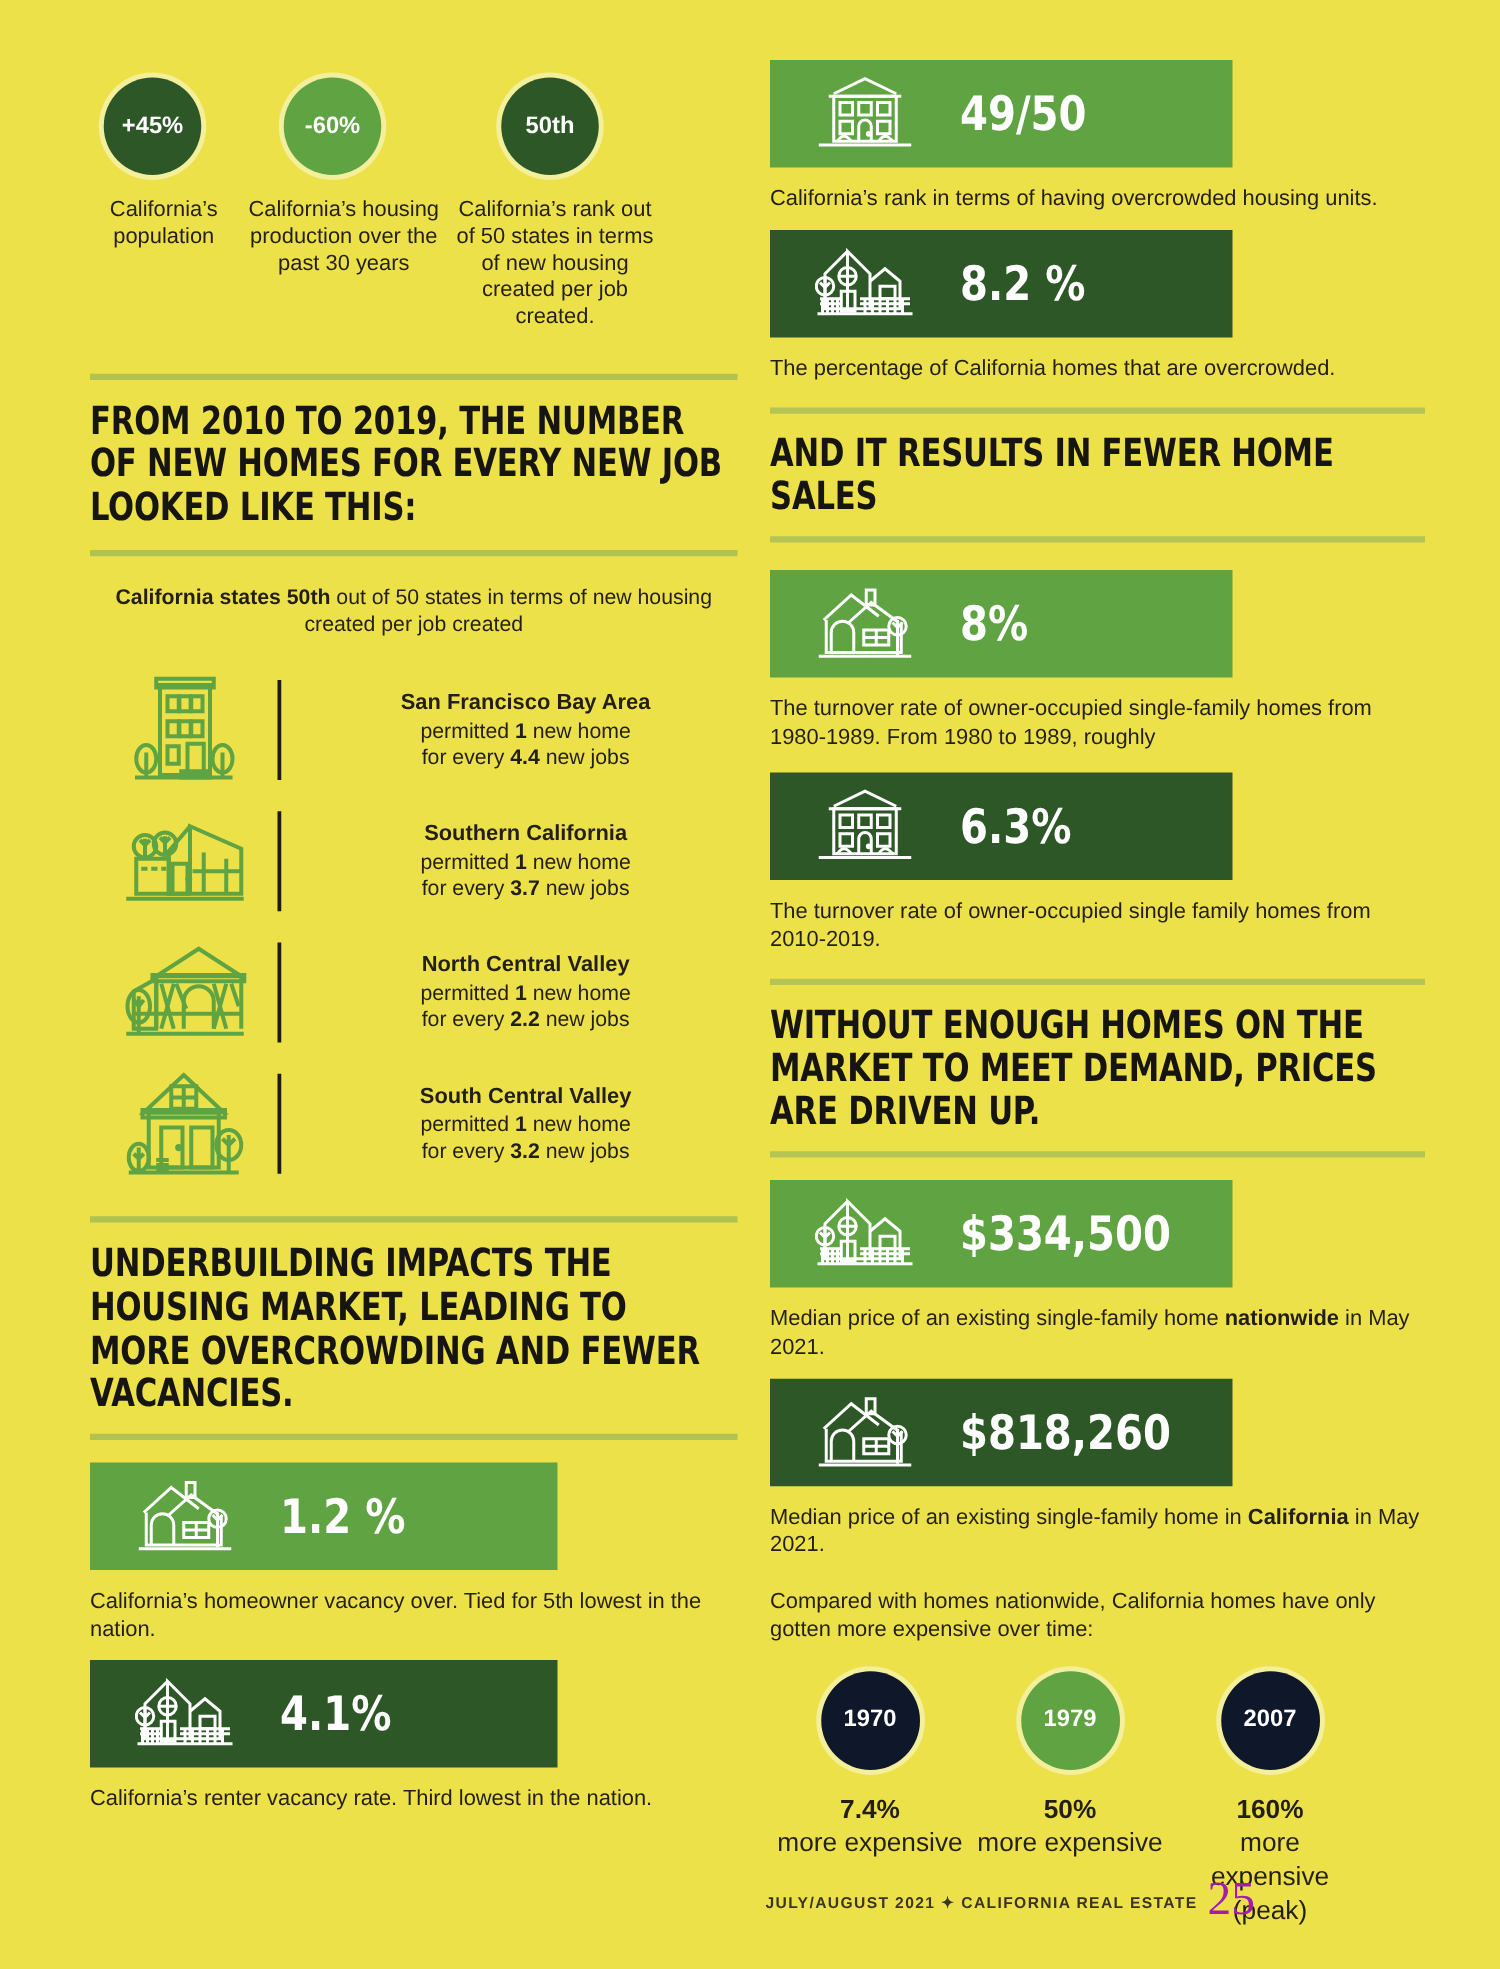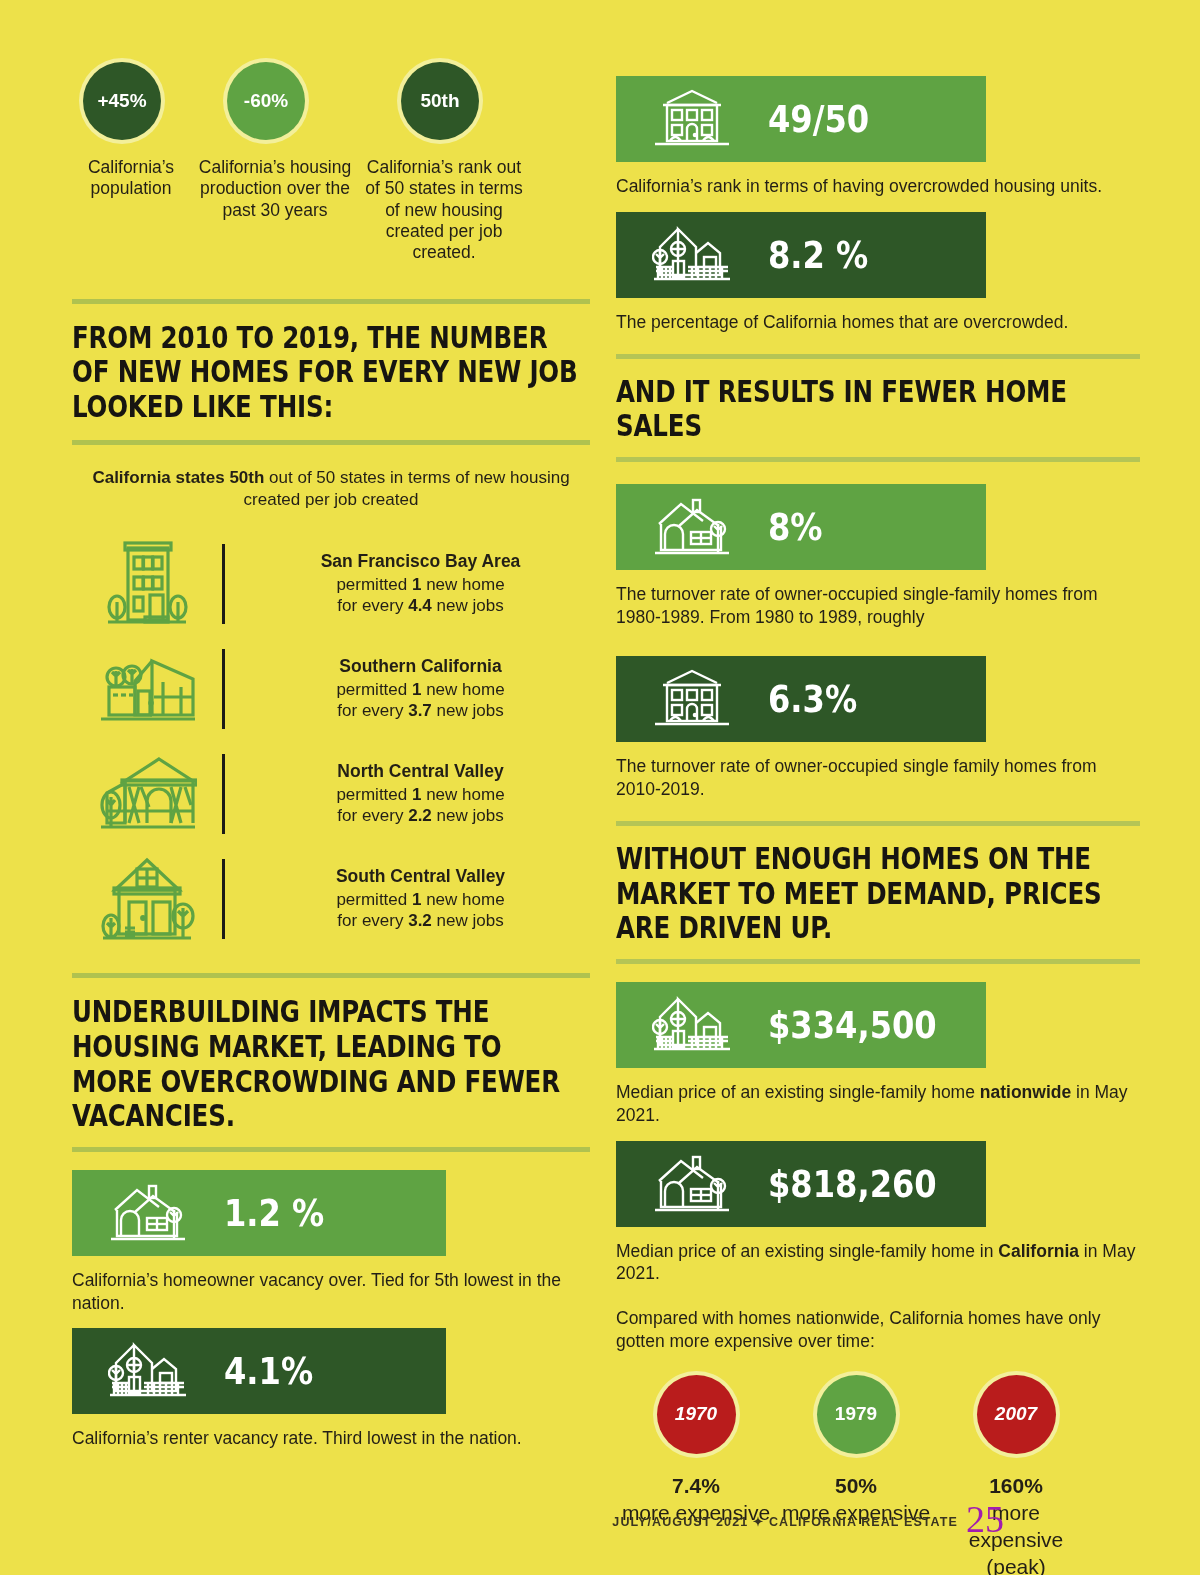--- a/index.html
+++ b/index.html
@@ -93,21 +93,21 @@
   
   .years-row { display: flex; }
   .year-cell { width: 160px; text-align: center; }
   .ycircle {
     width: 79px; height: 79px; border-radius: 50%;
     display: flex; align-items: center; justify-content: center;
     color: #fff; font-weight: bold; font-size: 19px;
     box-shadow: 0 0 0 4px #f3ef9a;
     margin: 0 auto;
   }
-  .ycircle.dark  { background: #b91c1c; font-style: italic; }
+  .ycircle.dark  { background: #0f172a; }
   .ycircle.light { background: #5fa343; text-align: center; }
   .ylabel { margin-top: 18px; font-size: 21px; line-height: 1.3; color: #231f16; }
   .ylabel .pct { font-weight: bold; display: block; }
 
   
   .footer {
     position: absolute; right: 72px; bottom: 40px;
     display: flex; align-items: flex-end; gap: 8px;
   }
   .footer .ftext {
@@ -301,21 +301,21 @@
             <path d="M8 28 v24 M8 35 l-4 -4 M8 35 l4 -4"></path>
         </svg>
       </div>
       <div class="bval">4.1%</div>
     </div>
     <div class="caption" style="margin-top:13px; width:500px">California’s renter vacancy rate. Third lowest in the nation.</div>
   </div>
 
   <div class="col-right">
 
-    <div class="bar light right-bar" style="margin-top:76px">
+    <div class="bar light right-bar" style="margin-top:48px">
       <div class="bicon">
         <svg width="78" height="64" viewBox="0 0 78 64" fill="none" stroke="#fff" stroke-width="2.4">
           <path d="M14 16 L39 4 L64 16"></path>
           <path d="M10 18 L68 18"></path>
           <rect x="14" y="18" width="50" height="36"></rect>
           <rect x="19" y="23" width="10" height="10"></rect>
             <rect x="34" y="23" width="10" height="10"></rect>
             <rect x="49" y="23" width="10" height="10"></rect>
           <rect x="19" y="38" width="10" height="10"></rect>
             <rect x="49" y="38" width="10" height="10"></rect>
@@ -368,21 +368,21 @@
             <line x1="48" y1="36" x2="48" y2="48"></line>
           <line x1="2" y1="57" x2="76" y2="57"></line>
           <circle cx="65" cy="33" r="7"></circle>
             <path d="M65 28 v28 M65 34 l-4 -4 M65 34 l4 -4"></path>
         </svg>
       </div>
       <div class="bval">8%</div>
     </div>
     <div class="caption" style="margin-top:13px">The turnover rate of owner-occupied single-family homes from 1980-1989. From 1980 to 1989, roughly</div>
 
-    <div class="bar dark right-bar" style="margin-top:28px">
+    <div class="bar dark right-bar" style="margin-top:18px">
       <div class="bicon">
         <svg width="78" height="64" viewBox="0 0 78 64" fill="none" stroke="#fff" stroke-width="2.4">
           <path d="M14 16 L39 4 L64 16"></path>
           <path d="M10 18 L68 18"></path>
           <rect x="14" y="18" width="50" height="36"></rect>
           <rect x="19" y="23" width="10" height="10"></rect>
             <rect x="34" y="23" width="10" height="10"></rect>
             <rect x="49" y="23" width="10" height="10"></rect>
           <rect x="19" y="38" width="10" height="10"></rect>
             <rect x="49" y="38" width="10" height="10"></rect>

